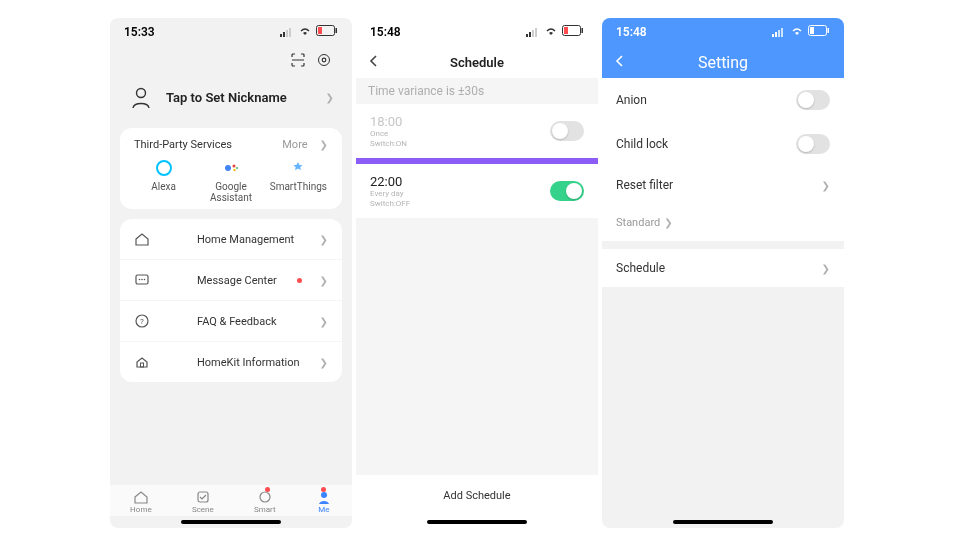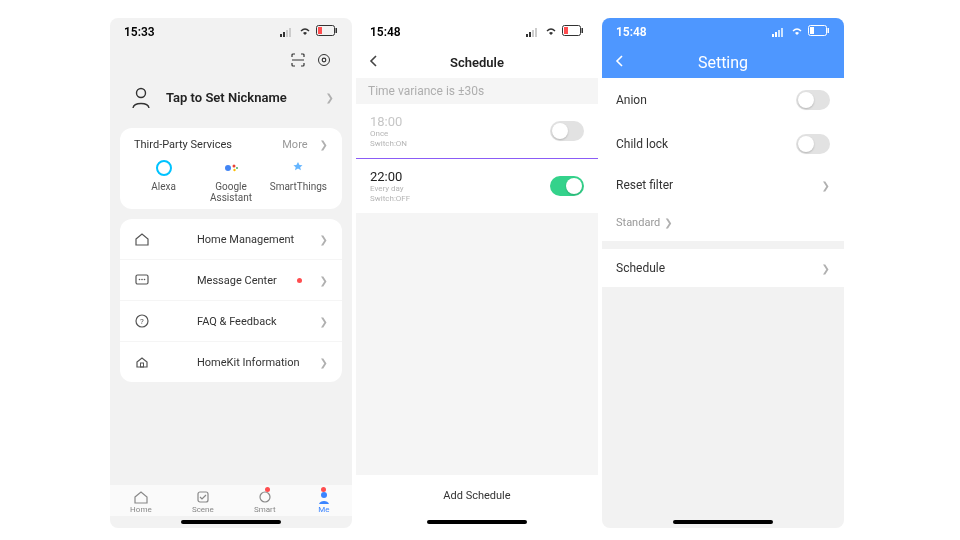--- a/index.html
+++ b/index.html
@@ -349,21 +349,21 @@
   <div class="nav2">
     <span class="back">
       <svg width="10" height="14" viewBox="0 0 10 14">
           <path d="M8 2L3 7l5 5" stroke="#444" stroke-width="1.6" fill="none"></path>
         </svg>
     </span>
     <span>Schedule</span>
   </div>
   <div class="variance">Time variance is  ±30s</div>
 
-  <div class="sched-row" style="border-bottom:1px solid #8b5cf6;">
+  <div class="sched-row" style="border-bottom:6px solid #8b5cf6;">
     <div class="sched-left">
       <div class="sched-time disabled">18:00</div>
       <div class="sched-sub">Once</div>
       <div class="sched-sub">Switch:ON</div>
     </div>
     <div class="toggle off">
         <div class="knob"></div>
       </div>
   </div>
 

